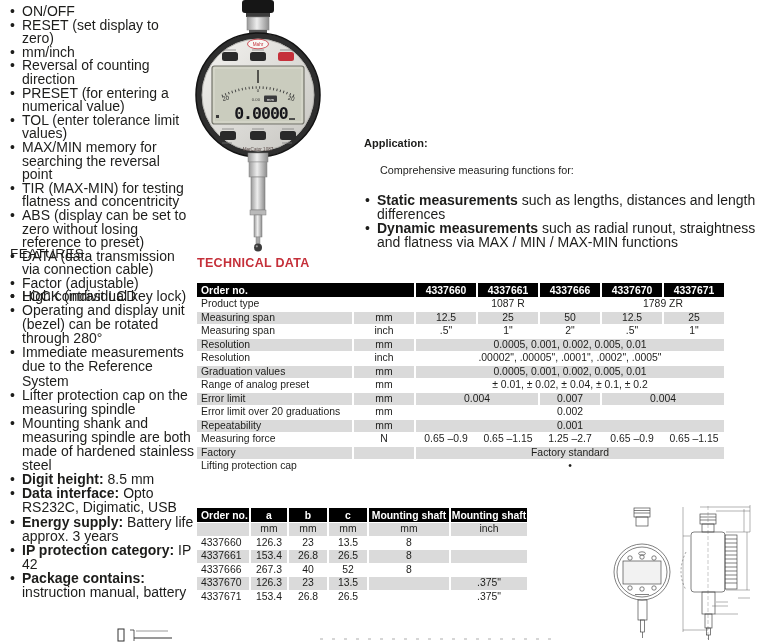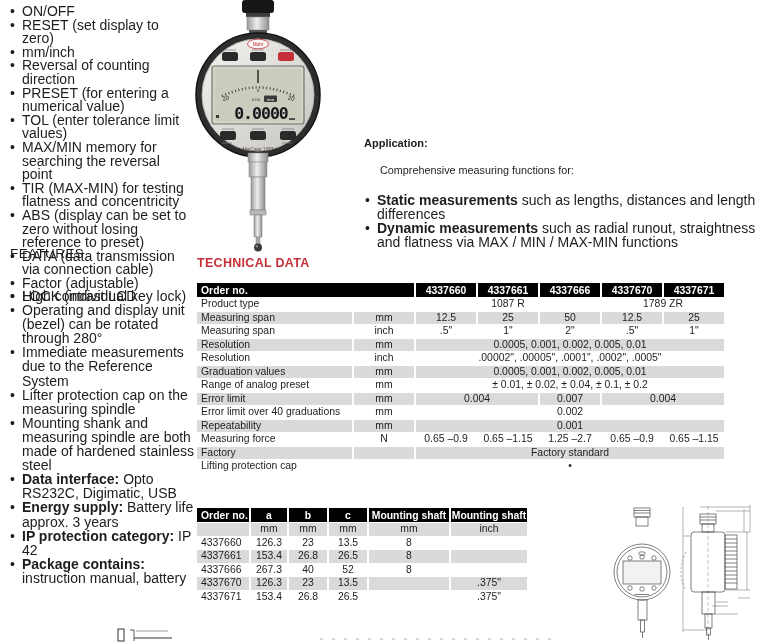--- a/index.html
+++ b/index.html
@@ -60,20 +60,21 @@
       <li>Factor (adjustable)</li>
       <li>LOCK (individual key lock)</li>
     </ul>
   <h2 class="features-h">FEATURES</h2>
   <ul class="blist" id="features-list">
       <li><b></b><span>High contrast LCD</span></li>
       <li><b></b><span>Operating and display unit (bezel) can be rotated through 280°</span></li>
       <li><b></b><span>Immediate measurements due to the Reference System</span></li>
       <li><b></b><span>Lifter protection cap on the measuring spindle</span></li>
       <li><b></b><span>Mounting shank and measuring spindle are both made of hardened stainless steel</span></li>
+      <li><b>Digit height:</b><span> 8.5 mm</span></li>
       <li><b>Data interface:</b><span> Opto RS232C, Digimatic, USB</span></li>
       <li><b>Energy supply:</b><span> Battery life approx. 3 years</span></li>
       <li><b>IP protection category:</b><span> IP 42</span></li>
       <li><b>Package contains:</b><span> instruction manual, battery</span></li>
     </ul>
 
   <div class="photo-wrap">
     <svg width="170" height="252" viewBox="0 0 170 252">
       <defs>
         <linearGradient id="faceG" x1="0" y1="0" x2="1" y2="1">
@@ -225,21 +226,21 @@
           <td class="val" colspan="5">± 0.01, ± 0.02, ± 0.04, ± 0.1, ± 0.2</td>
         </tr>
         <tr class="shade">
           <td class="label">Error limit</td>
           <td class="unit">mm</td>
           <td class="val" colspan="2">0.004</td>
           <td class="val">0.007</td>
           <td class="val" colspan="2">0.004</td>
         </tr>
         <tr>
-          <td class="label">Error limit over 40 graduations</td>
+          <td class="label">Error limit over 20 graduations</td>
           <td class="unit">mm</td>
           <td class="val" colspan="5">0.002</td>
         </tr>
         <tr class="shade">
           <td class="label">Repeatability</td>
           <td class="unit">mm</td>
           <td class="val" colspan="5">0.001</td>
         </tr>
         <tr>
           <td class="label">Measuring force</td>

